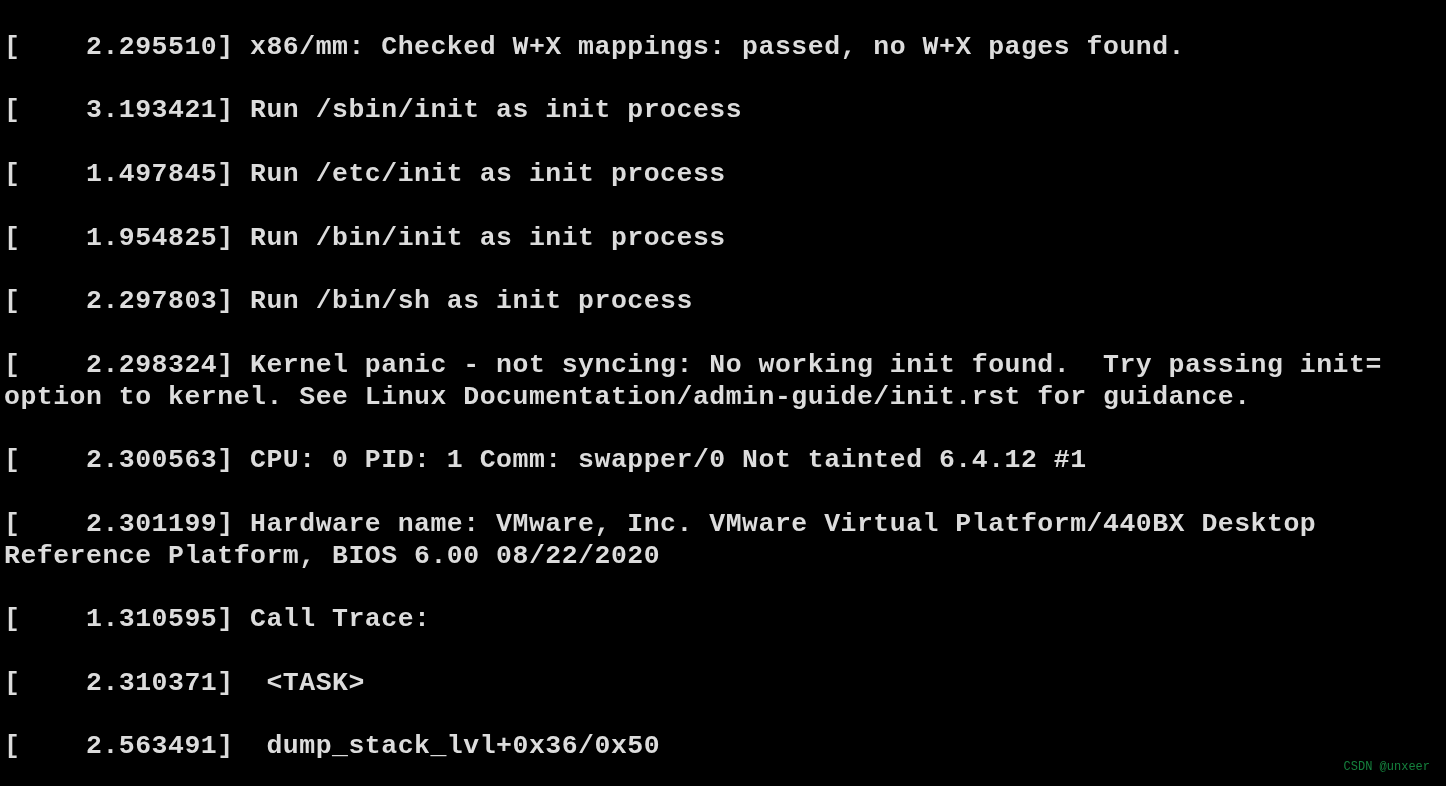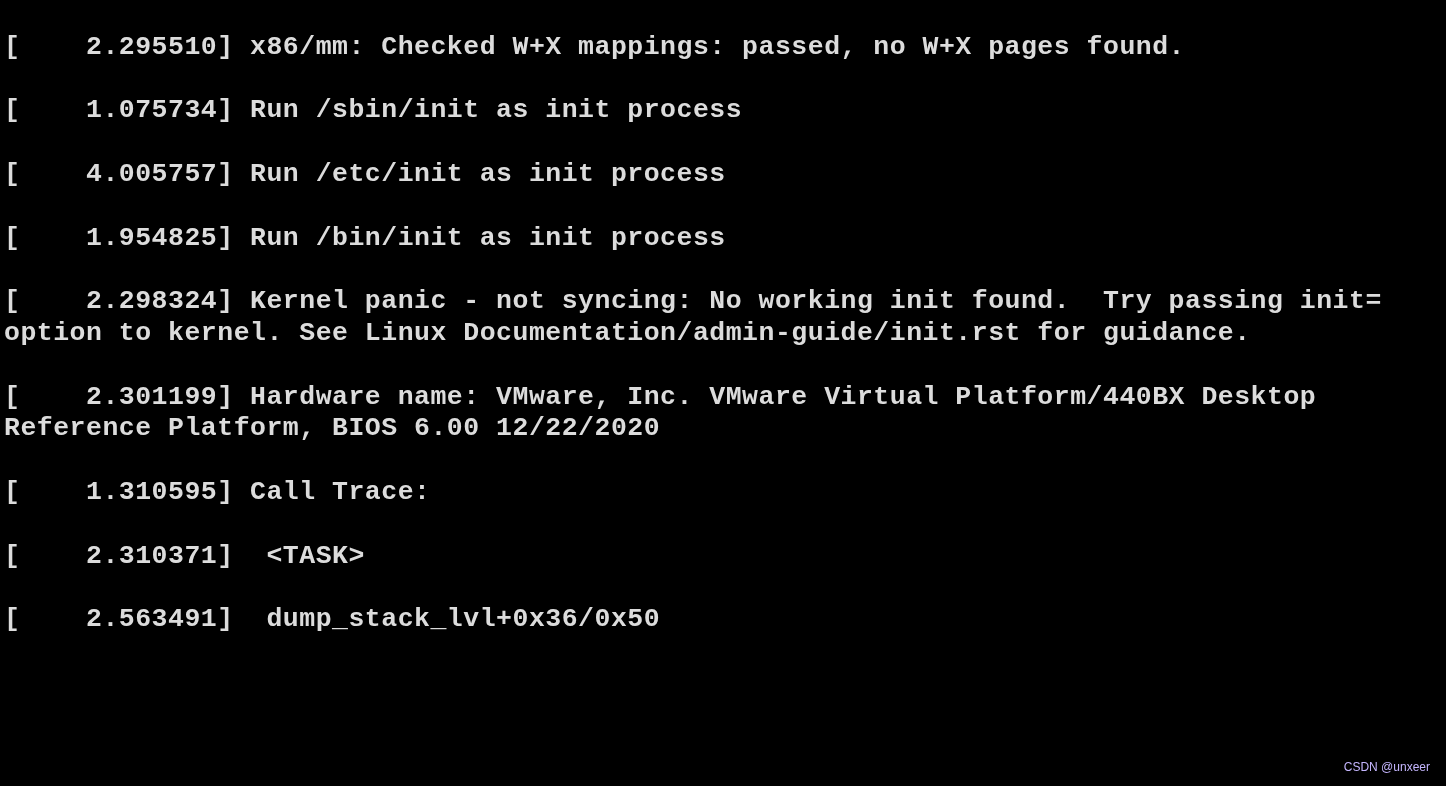--- a/index.html
+++ b/index.html
@@ -27,36 +27,38 @@
       padding: 0px 4px;
     }
     .line {
       display: block;
     }
     .watermark {
       position: absolute;
       bottom: 12px;
       right: 16px;
       font-size: 12px;
-      color: #c4b5fd;
-      font-family: Liberation Sans, sans-serif;
+      color: #15803d;
+      font-family: Liberation Mono, monospace;
       font-weight: normal;
       letter-spacing: 0;
     }
   </style>
 </head>
 <body>
 
 <div class="terminal">
 <span class="line">[    2.295510] x86/mm: Checked W+X mappings: passed, no W+X pages found.</span>
-<span class="line">[    1.075734] Run /sbin/init as init process</span>
-<span class="line">[    4.005757] Run /etc/init as init process</span>
+<span class="line">[    3.193421] Run /sbin/init as init process</span>
+<span class="line">[    1.497845] Run /etc/init as init process</span>
 <span class="line">[    1.954825] Run /bin/init as init process</span>
+<span class="line">[    2.297803] Run /bin/sh as init process</span>
 <span class="line">[    2.298324] Kernel panic - not syncing: No working init found.  Try passing init= option to kernel. See Linux Documentation/admin-guide/init.rst for guidance.</span>
-<span class="line">[    2.301199] Hardware name: VMware, Inc. VMware Virtual Platform/440BX Desktop Reference Platform, BIOS 6.00 12/22/2020</span>
+<span class="line">[    2.300563] CPU: 0 PID: 1 Comm: swapper/0 Not tainted 6.4.12 #1</span>
+<span class="line">[    2.301199] Hardware name: VMware, Inc. VMware Virtual Platform/440BX Desktop Reference Platform, BIOS 6.00 08/22/2020</span>
 <span class="line">[    1.310595] Call Trace:</span>
 <span class="line">[    2.310371]  &lt;TASK&gt;</span>
 <span class="line">[    2.563491]  dump_stack_lvl+0x36/0x50</span>
 
 
 
 
 
 
 

